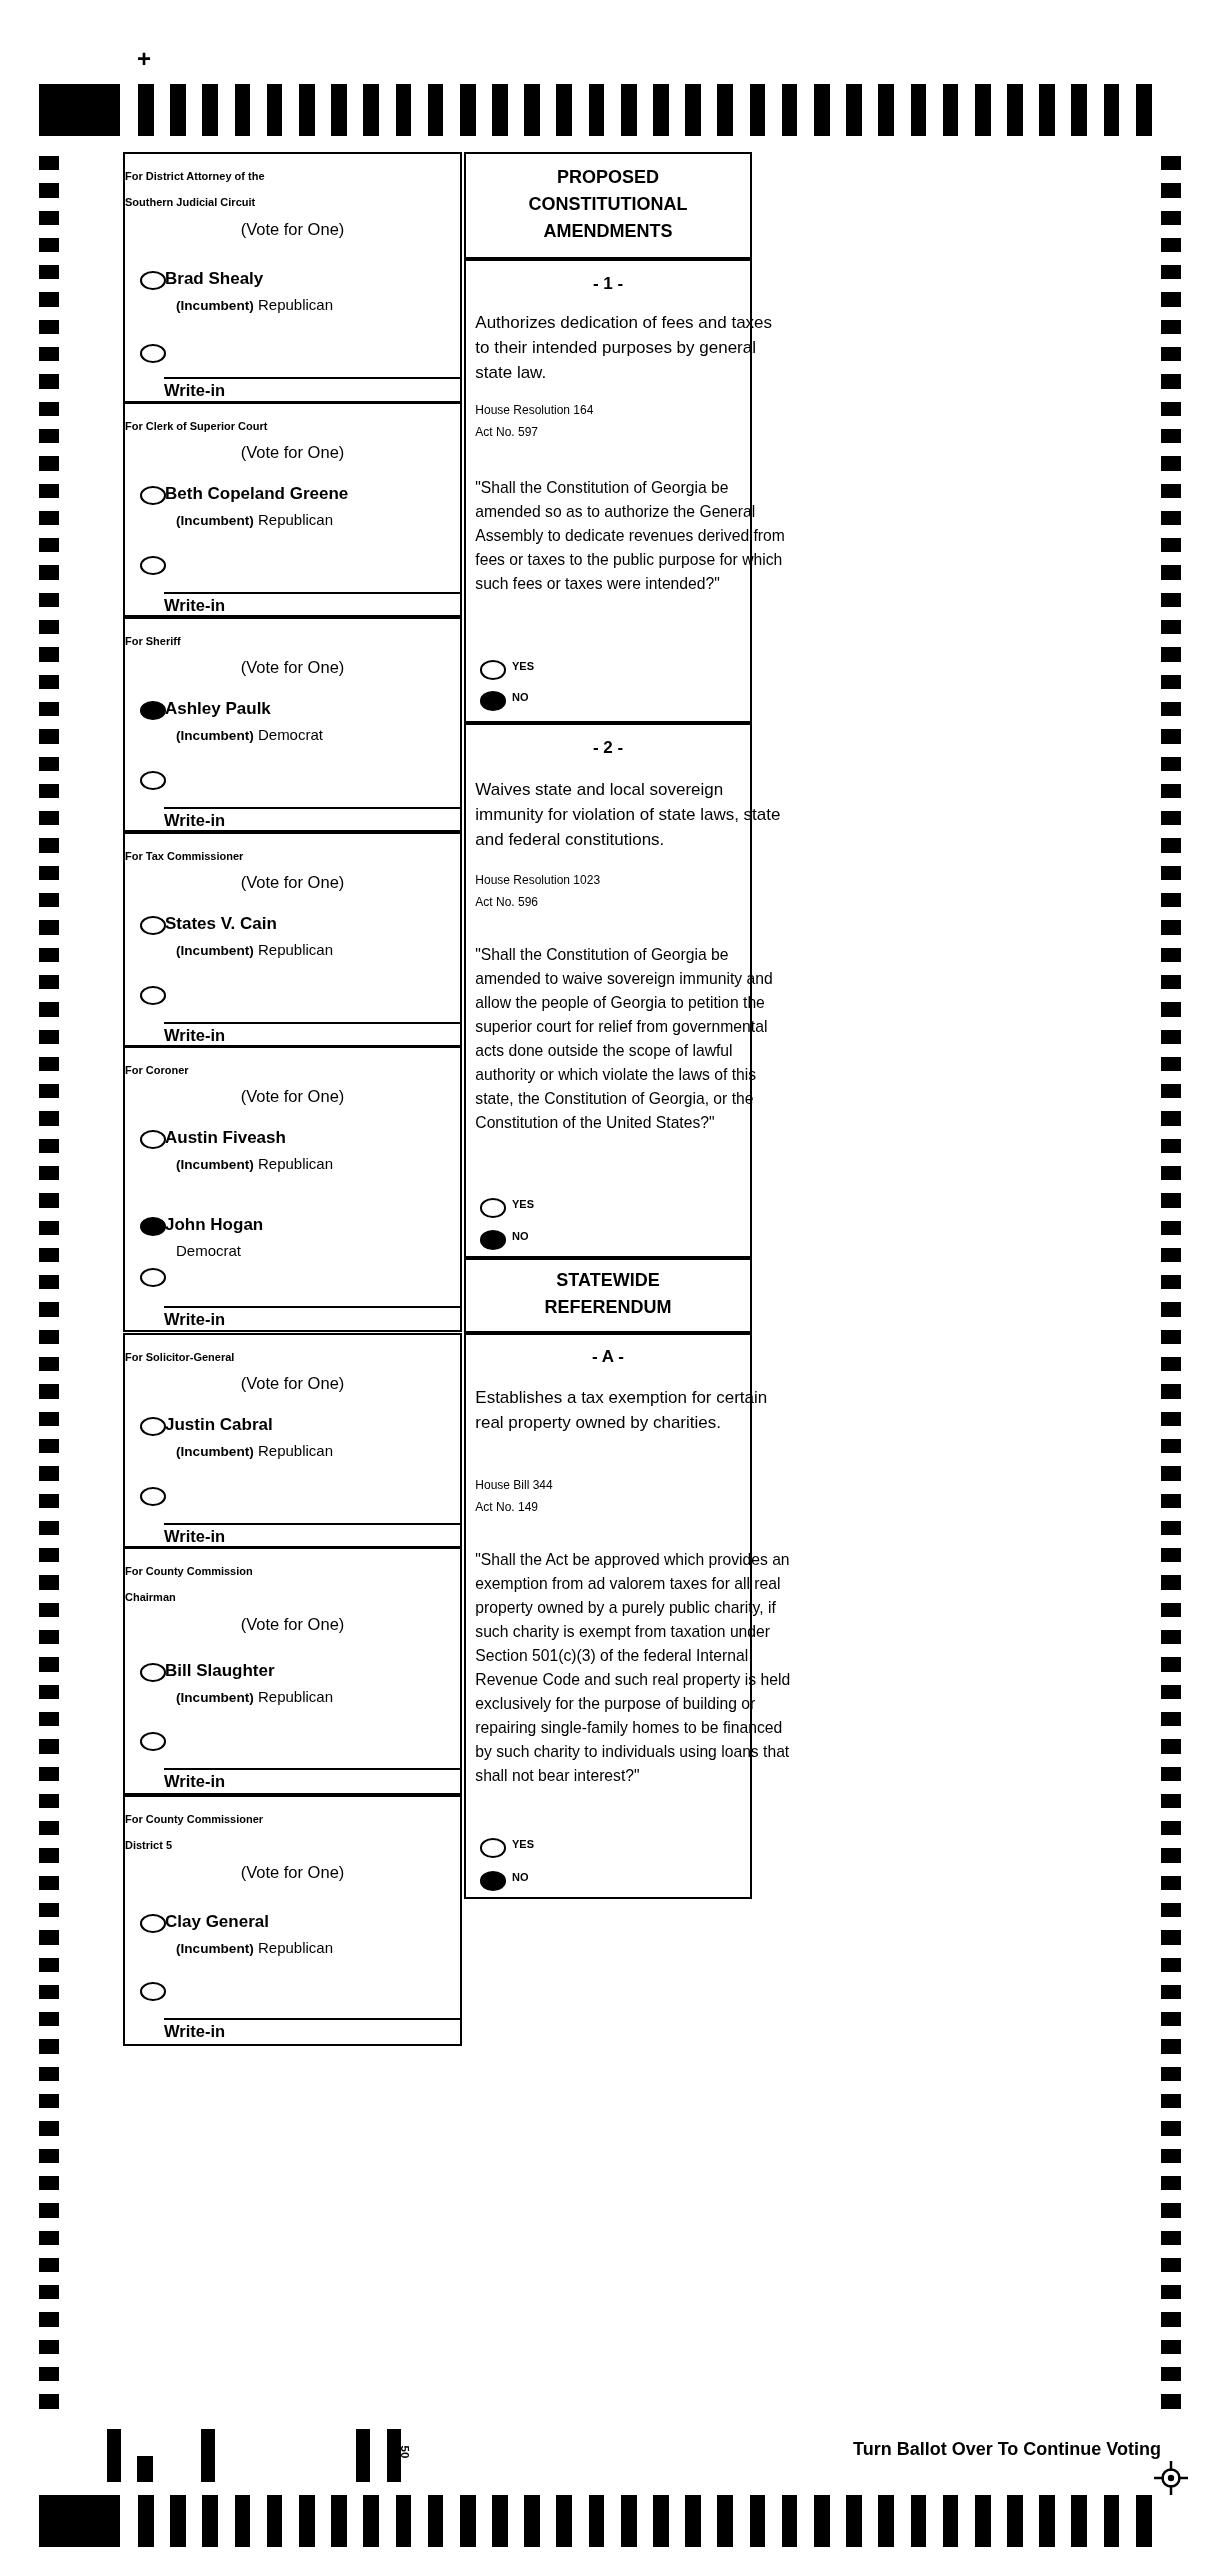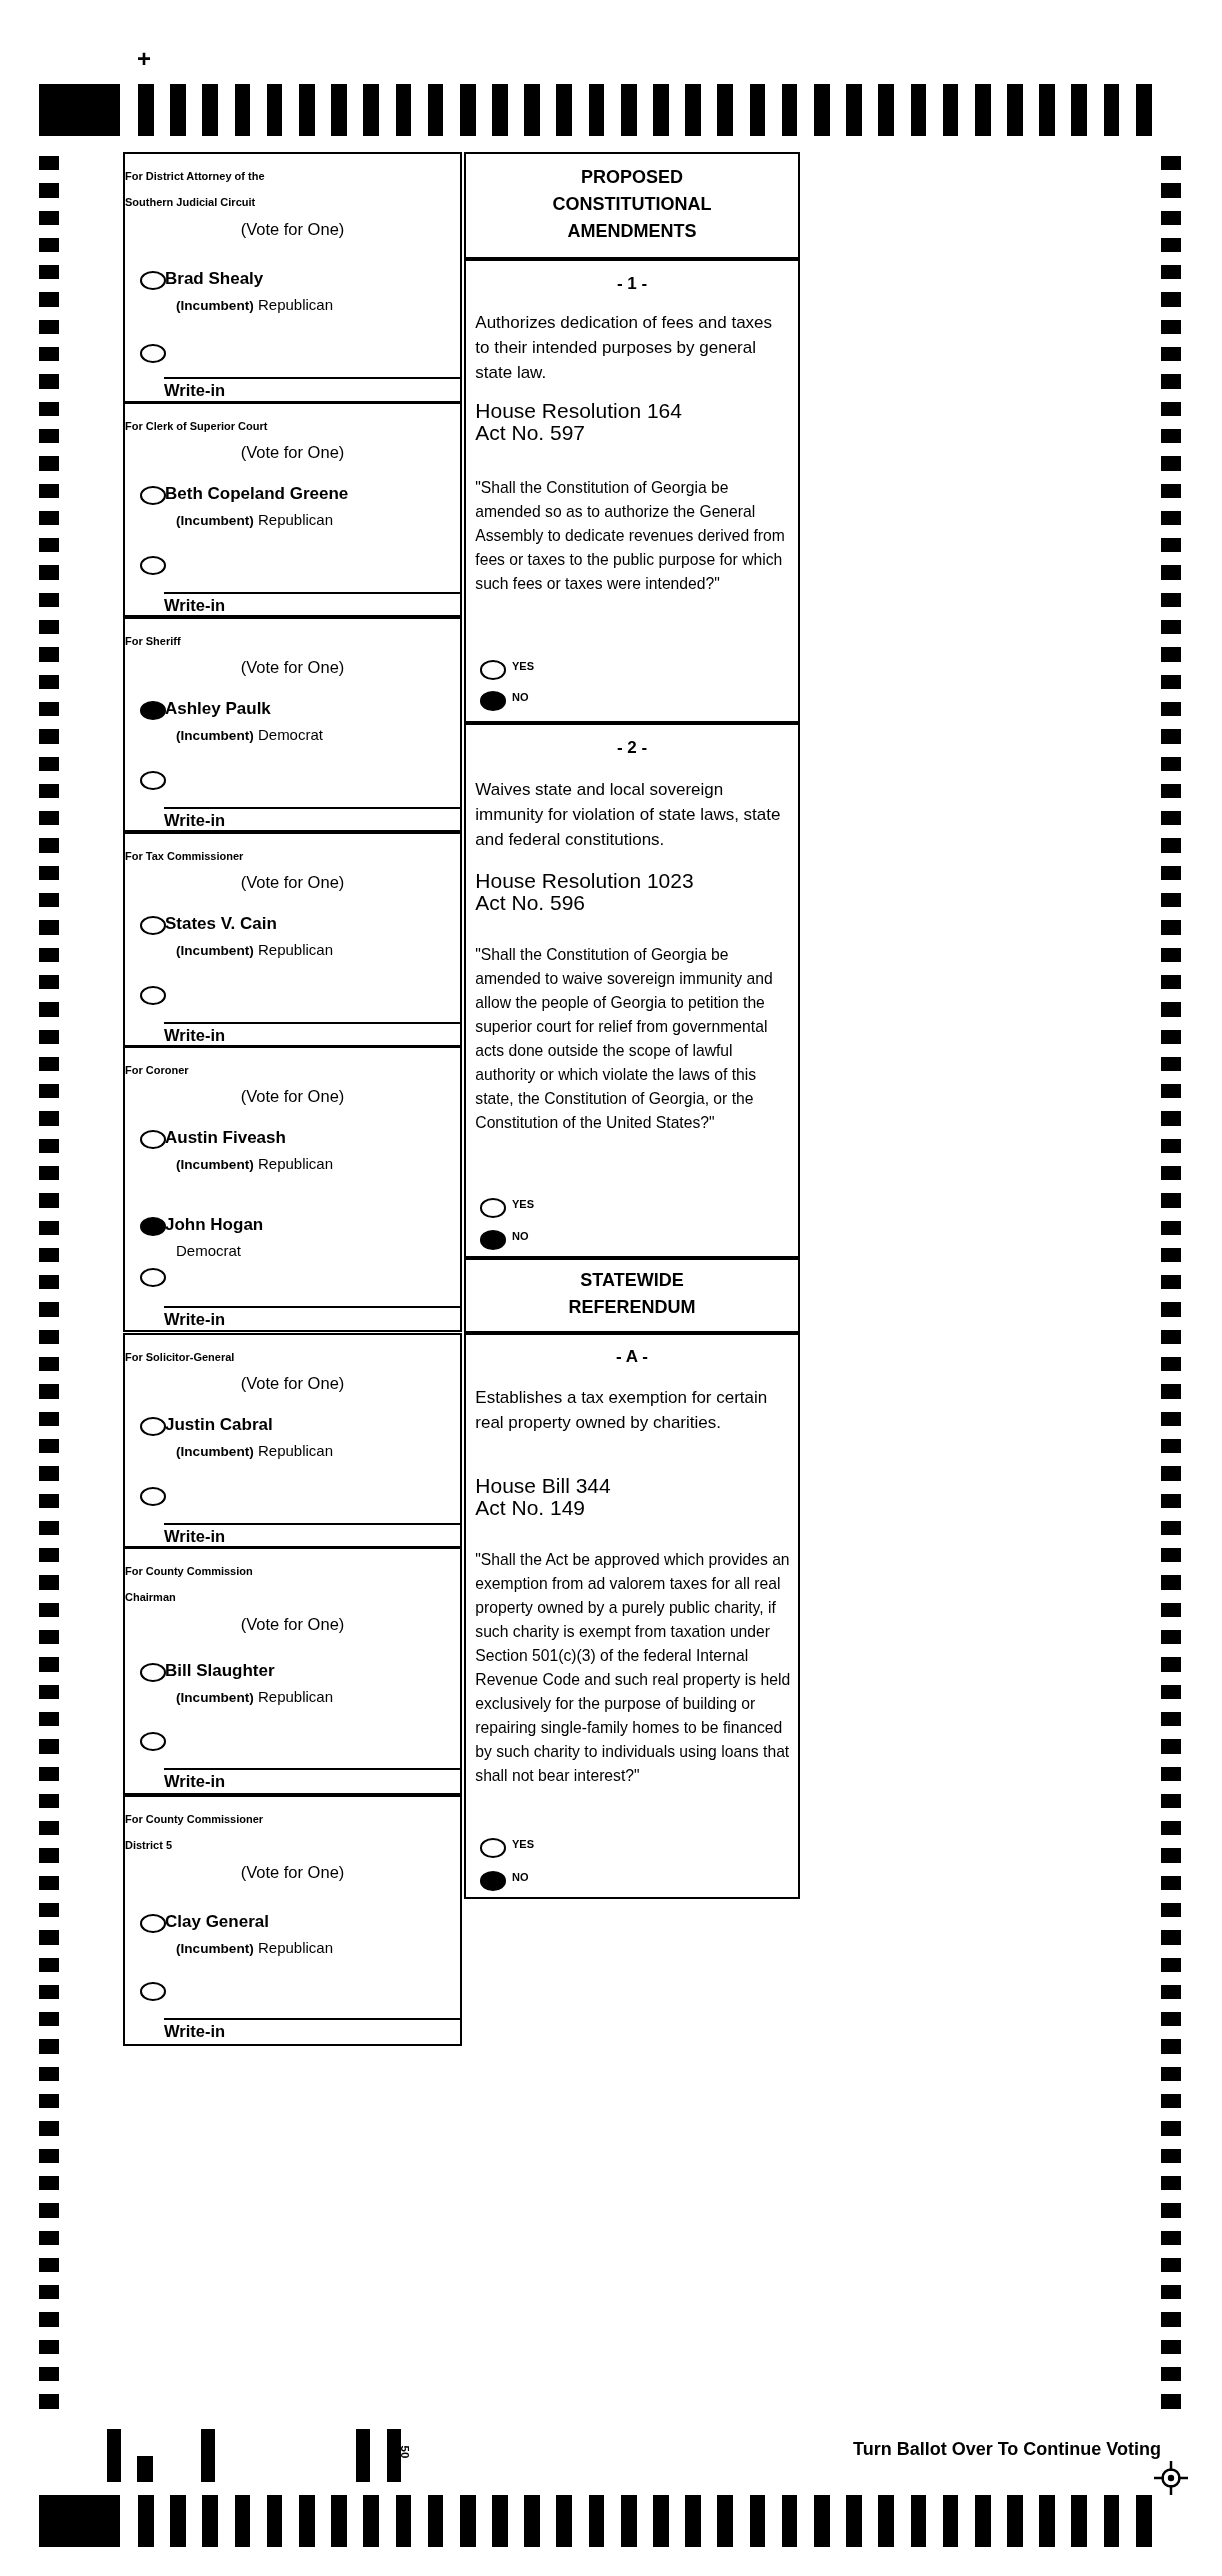--- a/index.html
+++ b/index.html
@@ -30,28 +30,28 @@
         box-sizing:border-box;background:#fff;}
   .oval[data-state="filled"]{background:#000;}
   .cand .oval{position:absolute;left:15px;top:2.1px;}
   .cname{position:absolute;left:40px;top:0;font-weight:bold;font-size:17px;}
   .cparty{position:absolute;left:51px;top:27px;font-size:15px;}
   .cinc{font-weight:bold;font-size:13.6px;}
   .woval{position:absolute;left:15px;}
   .wline{position:absolute;left:39px;right:0;border-top:2.1px solid #000;
          font-weight:bold;font-size:16.5px;padding-top:2.1px;}
   
-  .rbox{position:absolute;left:464px;width:336px;border:2.1px solid #000;
+  .rbox{position:absolute;left:464px;width:288px;border:2.1px solid #000;
         box-sizing:border-box;background:#fff;}
   .rhead{font-weight:bold;font-size:18px;line-height:27px;text-align:center;margin-top:10px;}
   .m-num{position:absolute;left:0;width:100%;text-align:center;
          font-weight:bold;font-size:17px;}
   .m-summary{position:absolute;left:9.3px;width:315px;font-weight:normal;
              font-size:17px;line-height:25px;}
-  .m-auth{position:absolute;left:9.3px;width:315px;font-size:21px;line-height:21.5px;}
+  .m-auth{position:absolute;left:9.3px;width:315px;font-size:12px;line-height:21.5px;}
   .m-question{position:absolute;left:9.3px;width:316px;font-size:15.7px;line-height:24px;}
   .ynrow{position:absolute;left:0;height:30px;width:100%;}
   .ynrow .oval{position:absolute;left:14.3px;top:1.4px;}
   .ynlabel{position:absolute;left:46px;top:1.4px;font-weight:bold;font-size:11px;}
   
   .stub-bar{position:absolute;background:#000;}
   .stub-label{position:absolute;left:399px;top:2446px;font-size:11.5px;font-weight:bold;
               transform:rotate(90deg);transform-origin:center;}
   .turn-text{position:absolute;right:62px;top:2439px;font-weight:bold;font-size:18px;text-align:center;}
   .crosshair{position:absolute;left:1154px;top:2461px;width:34px;height:34px;}

